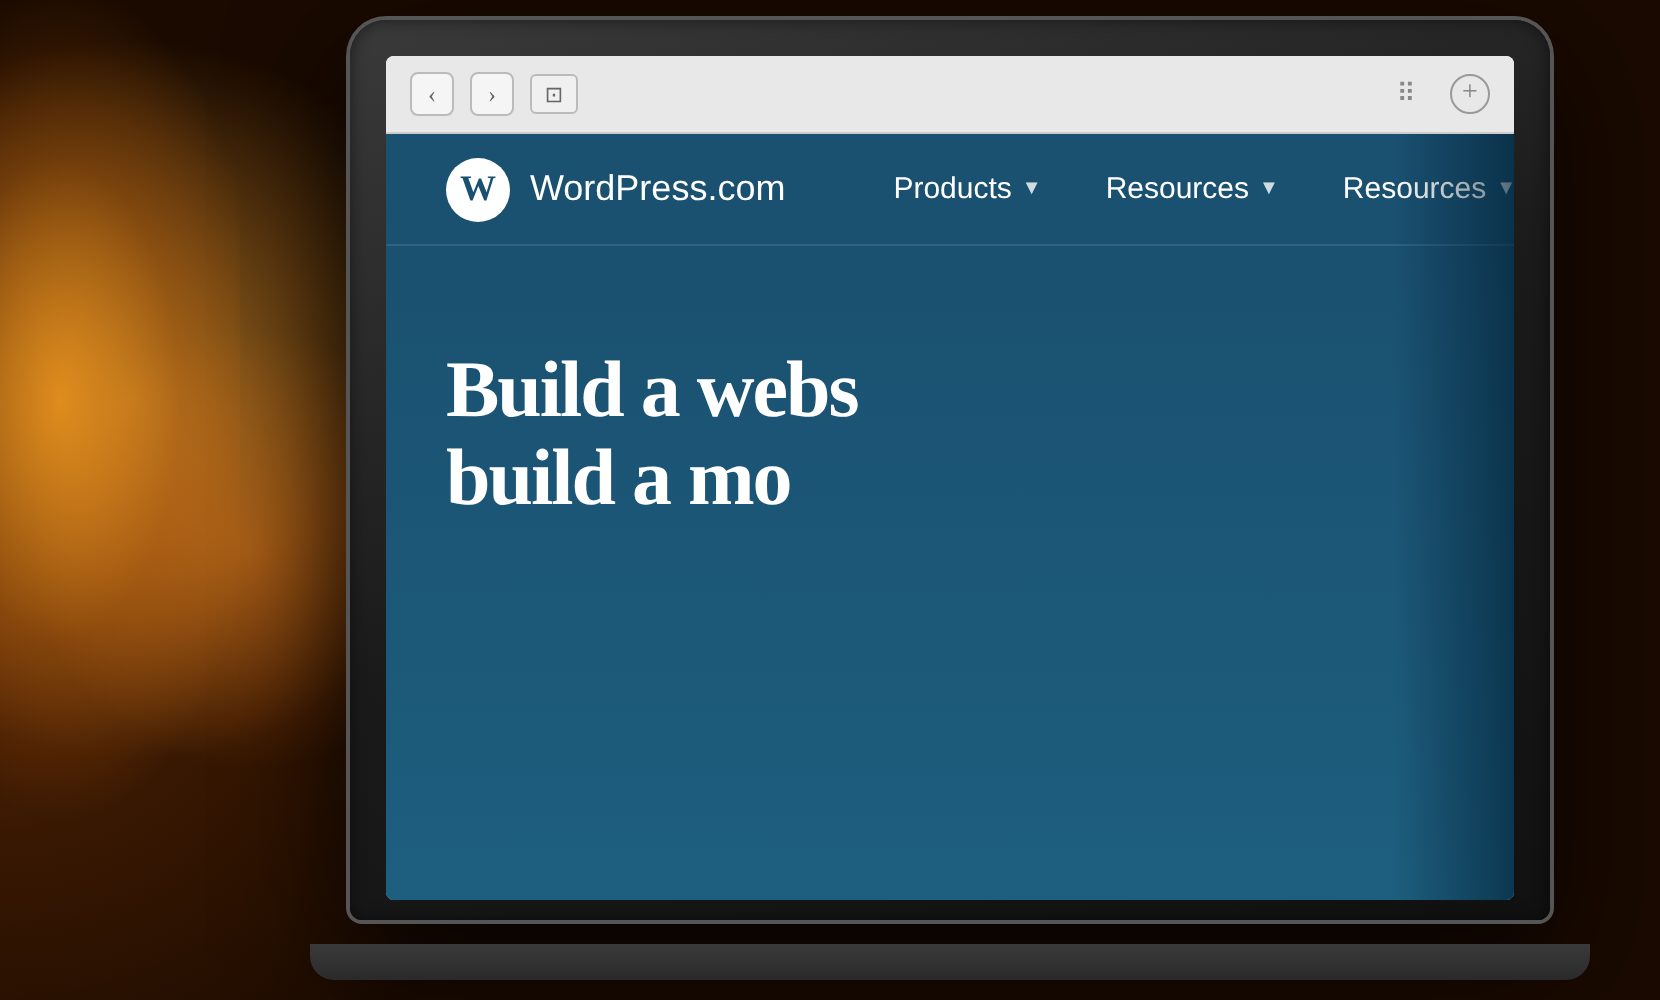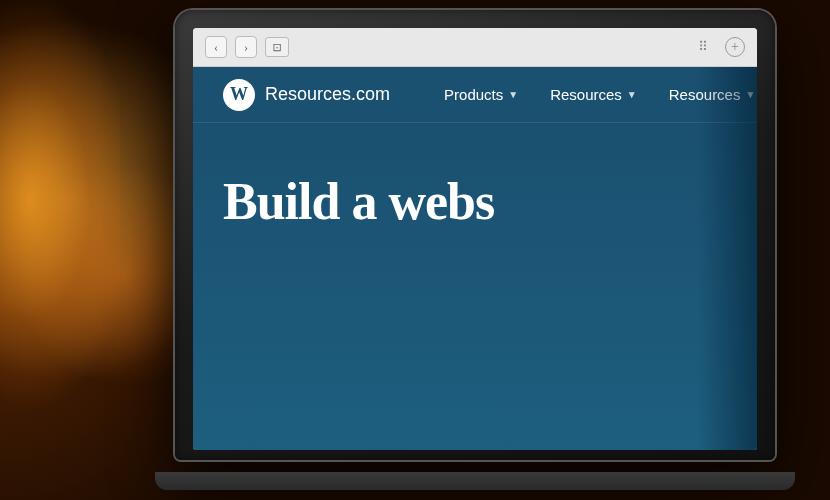--- a/index.html
+++ b/index.html
@@ -198,21 +198,21 @@
     }
 
     
     .wp-hero {
       padding: 50px 30px 20px;
       background: linear-gradient(180deg, #1a5070 0%, #1e6080 100%);
       height: calc(100% - 56px);
     }
 
     .hero-title {
-      font-size: 52px;
+      font-size: 40px;
       font-weight: 700;
       color: white;
       font-family: Georgia, 'Times New Roman', serif;
       line-height: 1.1;
       letter-spacing: -1px;
     }
 
     
     .screen-fade-right {
       position: absolute;
@@ -277,21 +277,21 @@
         </div>
       </div>
 
       <div class="wp-content">
 
         <nav class="wp-navbar">
           <a class="wp-logo">
             <div class="wp-logo-icon">
               <span style="font-family: serif; font-weight: 900;">W</span>
             </div>
-            <span>Resources.com</span>
+            <span>WordPress.com</span>
           </a>
 
           <div class="wp-nav-items">
             <div class="wp-nav-item">
               <span>Products</span>
               <span class="chevron">▼</span>
             </div>
             <div class="wp-nav-item">
               <span>Resources</span>
               <span class="chevron">▼</span>
@@ -299,20 +299,21 @@
             <div class="wp-nav-item">
               <span>Resources</span>
               <span class="chevron">▼</span>
             </div>
           </div>
         </nav>
 
         <div class="wp-hero">
           <h1 class="hero-title">
             <div>Build a webs</div>
+            <div>build a mo</div>
           </h1>
         </div>
 
         <div class="screen-fade-right"></div>
       </div>
 
     </div>
   </div>
   <div class="laptop-base"></div>
 </div>

